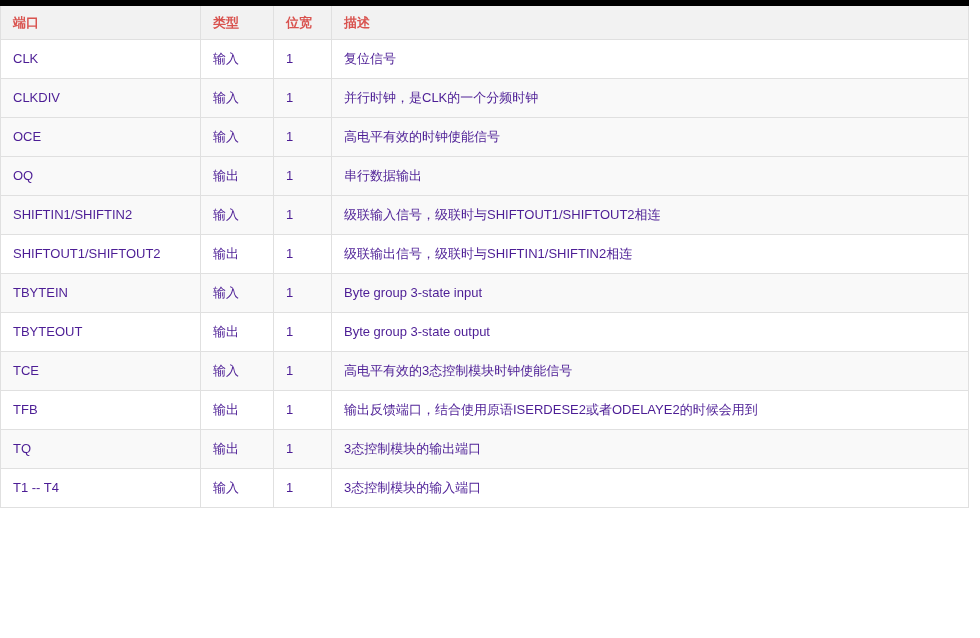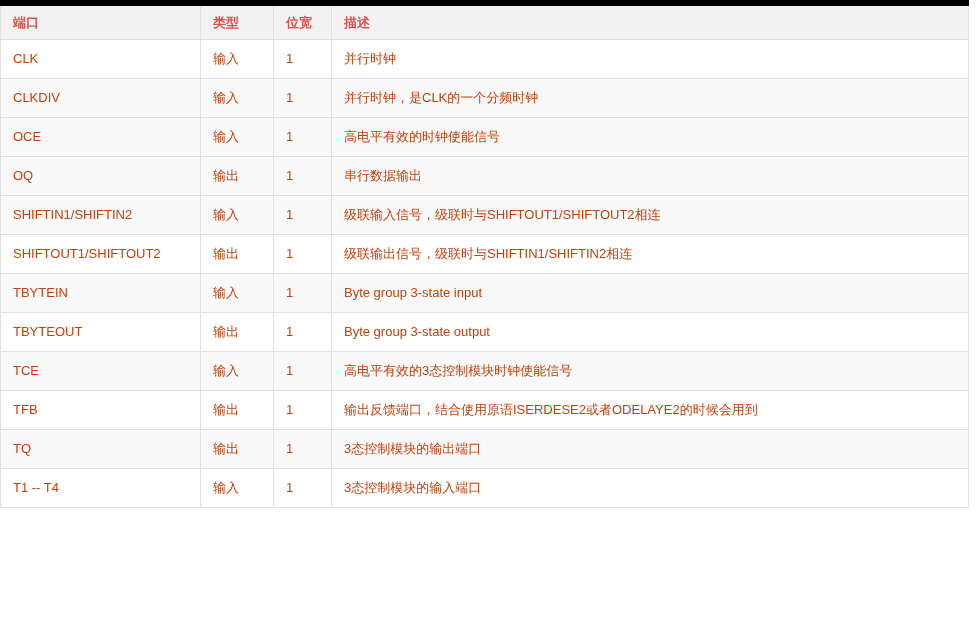--- a/index.html
+++ b/index.html
@@ -41,21 +41,21 @@
   table.port-table thead th {
     background: #f2f2f2;
     color: #d9534f;
     font-weight: bold;
     height: 33px;
     line-height: 33px;
     border-top: 6px solid #000000;
   }
   table.port-table tbody td {
     background: #ffffff;
-    color: #c2410c;
+    color: #4c1d95;
     margin-left: 40px;
   }
   table.port-table tbody tr.alt td {
     background: #f9f9f9;
   }
   .cell-desc { color: #555555; }
 </style>
 </head>
 <body>
 
@@ -72,21 +72,21 @@
       <th>类型</th>
       <th>位宽</th>
       <th>描述</th>
     </tr>
   </thead>
   <tbody>
     <tr>
       <td>CLK</td>
       <td>输入</td>
       <td>1</td>
-      <td class="cell-desc">并行时钟</td>
+      <td class="cell-desc">复位信号</td>
     </tr>
     <tr class="alt">
       <td>CLKDIV</td>
       <td>输入</td>
       <td>1</td>
       <td class="cell-desc">并行时钟，是CLK的一个分频时钟</td>
     </tr>
     <tr class="alt">
       <td>OCE</td>
       <td>输入</td>

